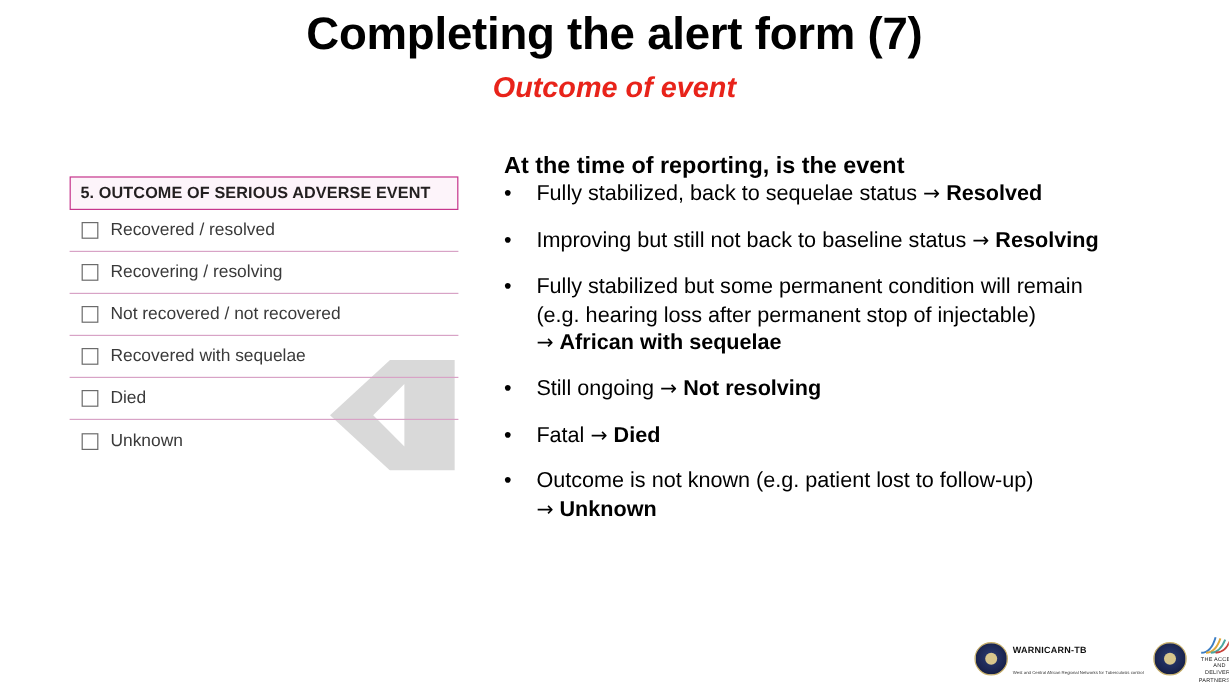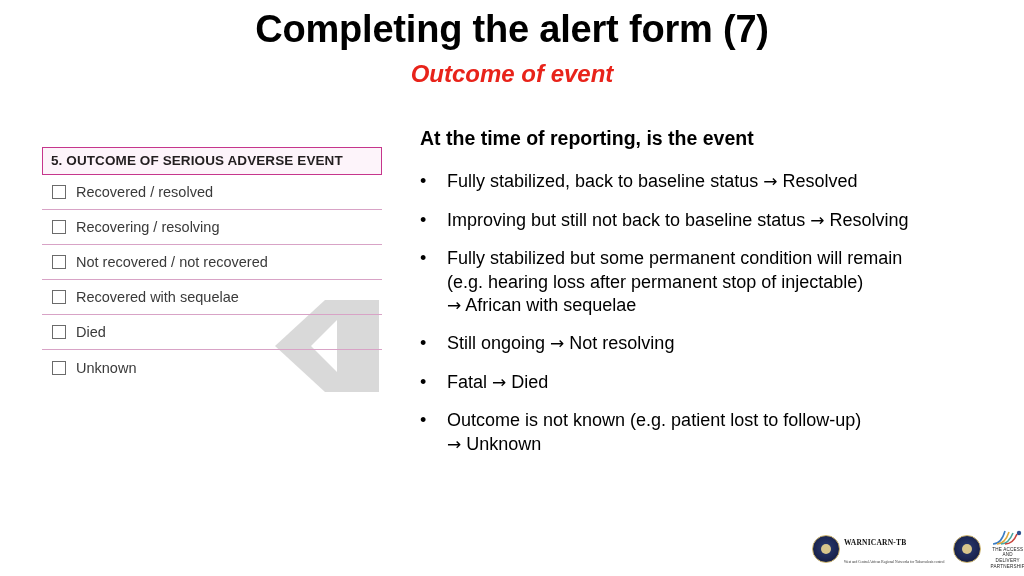--- a/index.html
+++ b/index.html
@@ -94,56 +94,56 @@
     width: 104px;
     height: 92px;
     z-index: 0;
     opacity: 1;
   }
   .form-box .form-row,
   .form-box .form-header {
     position: relative;
     z-index: 1;
     background-color: transparent;
+    margin-left: 16px;
   }
   .form-box .form-header {
     background-color: #fdf4fa;
   }
 
   
   .rhs {
     position: absolute;
     left: 420px;
     top: 126px;
     width: 590px;
     color: #000000;
   }
   .lead {
     font-size: 19.5px;
     font-weight: bold;
     line-height: 1.25;
-    margin-bottom: 20px;
   }
   .bullet {
     display: flex;
     font-size: 18px;
     line-height: 1.3;
     margin-bottom: 15px;
   }
   .bullet .dot {
     flex: 0 0 auto;
     width: 27px;
     font-size: 18px;
     line-height: 1.3;
   }
   .bullet .btext {
     flex: 1 1 auto;
   }
   .b {
-    font-weight: normal;
+    font-weight: bold;
   }
   .arrow {
     font-family: "DejaVu Sans", sans-serif;
     font-size: 17px;
   }
 
   
   .logos {
     position: absolute;
     left: 812px;
@@ -173,21 +173,20 @@
     top: 50%;
     width: 10px;
     height: 10px;
     margin: -5px 0 0 -5px;
     border-radius: 50%;
     background: #d8c68c;
   }
   .warn-text {
     margin-left: 4px;
     line-height: 1.1;
-    font-family: Liberation Serif, serif;
   }
   .warn-name {
     font-size: 7.5px;
     font-weight: bold;
     color: #111111;
     letter-spacing: 0.2px;
   }
   .warn-sub {
     font-size: 3.6px;
     color: #333333;
@@ -256,21 +255,21 @@
       <span class="form-label">Unknown</span>
     </div>
   </div>
 
   <div class="rhs">
     <div class="lead">At the time of reporting, is the event</div>
 
     <div class="bullet">
       <span class="dot">•</span>
       <span class="btext">
-        <span>Fully stabilized, back to baseline status </span><span class="arrow">→</span>
+        <span>Fully stabilized, back to sequelae status </span><span class="arrow">→</span>
         <span class="b">Resolved</span>
       </span>
     </div>
 
     <div class="bullet">
       <span class="dot">•</span>
       <span class="btext">
         <span>Improving but still not back to baseline status </span><span class="arrow">→</span>
         <span class="b">Resolving</span>
       </span>

